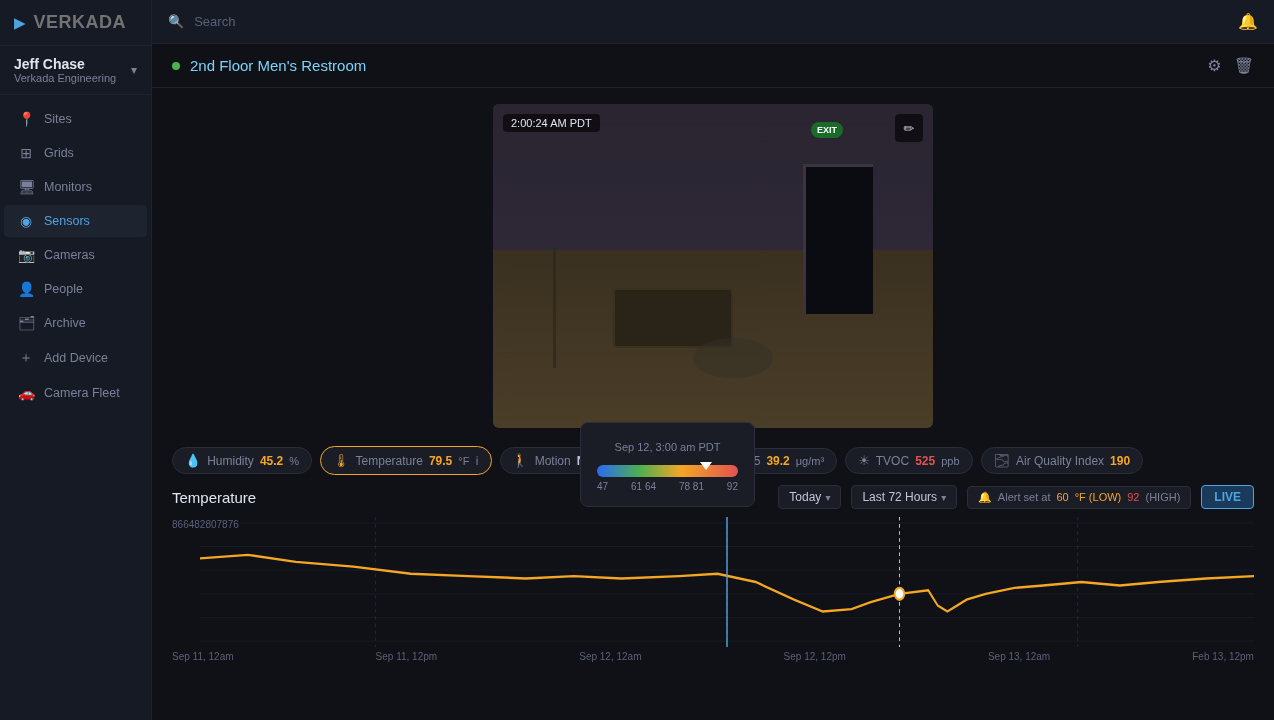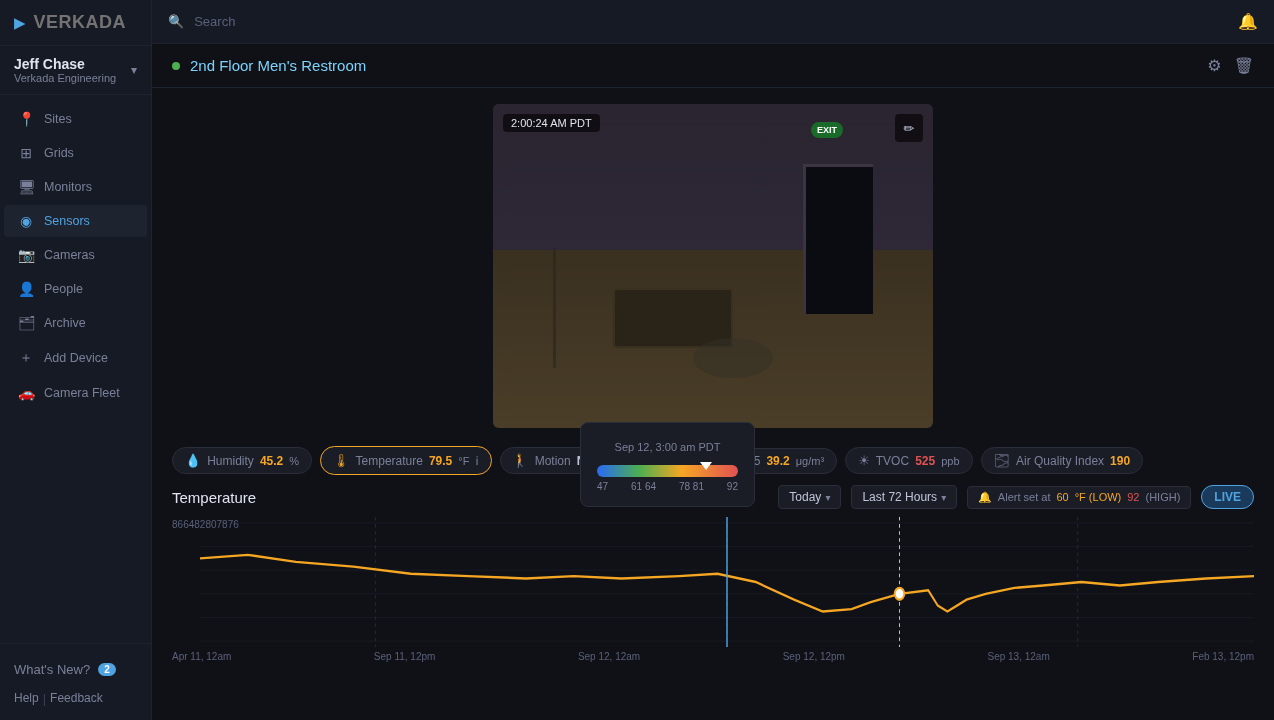--- a/index.html
+++ b/index.html
@@ -410,21 +410,21 @@
       color: #7a8099;
     }
     .alert-low { color: #f5a623; }
     .alert-high { color: #e05252; }
     .live-btn {
       background: #1a3a5c;
       border: 1px solid #4fa3e0;
       color: #4fa3e0;
       font-size: 12px;
       font-weight: 600;
-      border-radius: 12px;
+      border-radius: 4px;
       padding: 4px 12px;
       cursor: pointer;
     }
 
     
     .chart-wrap {
       position: relative;
       height: 130px;
       background: #0f1117;
     }
@@ -506,31 +506,20 @@
     <div class="nav-item">
       <span class="nav-icon">＋</span>
       <span class="nav-label">Add Device</span>
     </div>
     <div class="nav-item">
       <span class="nav-icon">🚗</span>
       <span class="nav-label">Camera Fleet</span>
     </div>
   </nav>
 
-  <div class="sidebar-bottom">
-    <div class="whats-new">
-      <span>What's New?</span>
-      <span class="badge">2</span>
-    </div>
-    <div class="help-feedback">
-      <span class="help-btn">Help</span>
-      <span style="color:#3a3f52">|</span>
-      <span class="feedback-btn">Feedback</span>
-    </div>
-  </div>
 </aside>
 
 <main class="main">
 
   <div class="topbar">
     <span class="search-icon-top">🔍</span>
     <input class="search-input-top" type="text" placeholder="Search" style="">
     <span class="notif-icon">🔔</span>
   </div>
 
@@ -675,21 +664,21 @@
 
           <line x1="550" y1="0" x2="550" y2="110" stroke="#4fa3e0" stroke-width="1.5"></line>
 
           <line x1="730" y1="0" x2="730" y2="110" stroke="#c0c6d9" stroke-width="1" stroke-dasharray="3,3"></line>
 
           <circle cx="730" cy="65" r="5" fill="#fff" stroke="#f5a623" stroke-width="2"></circle>
         </svg>
       </div>
 
       <div class="x-axis-labels">
-        <span>Apr 11, 12am</span>
+        <span>Sep 11, 12am</span>
         <span>Sep 11, 12pm</span>
         <span>Sep 12, 12am</span>
         <span>Sep 12, 12pm</span>
         <span>Sep 13, 12am</span>
         <span>Feb 13, 12pm</span>
       </div>
     </div>
   </div>
 </main>
 

